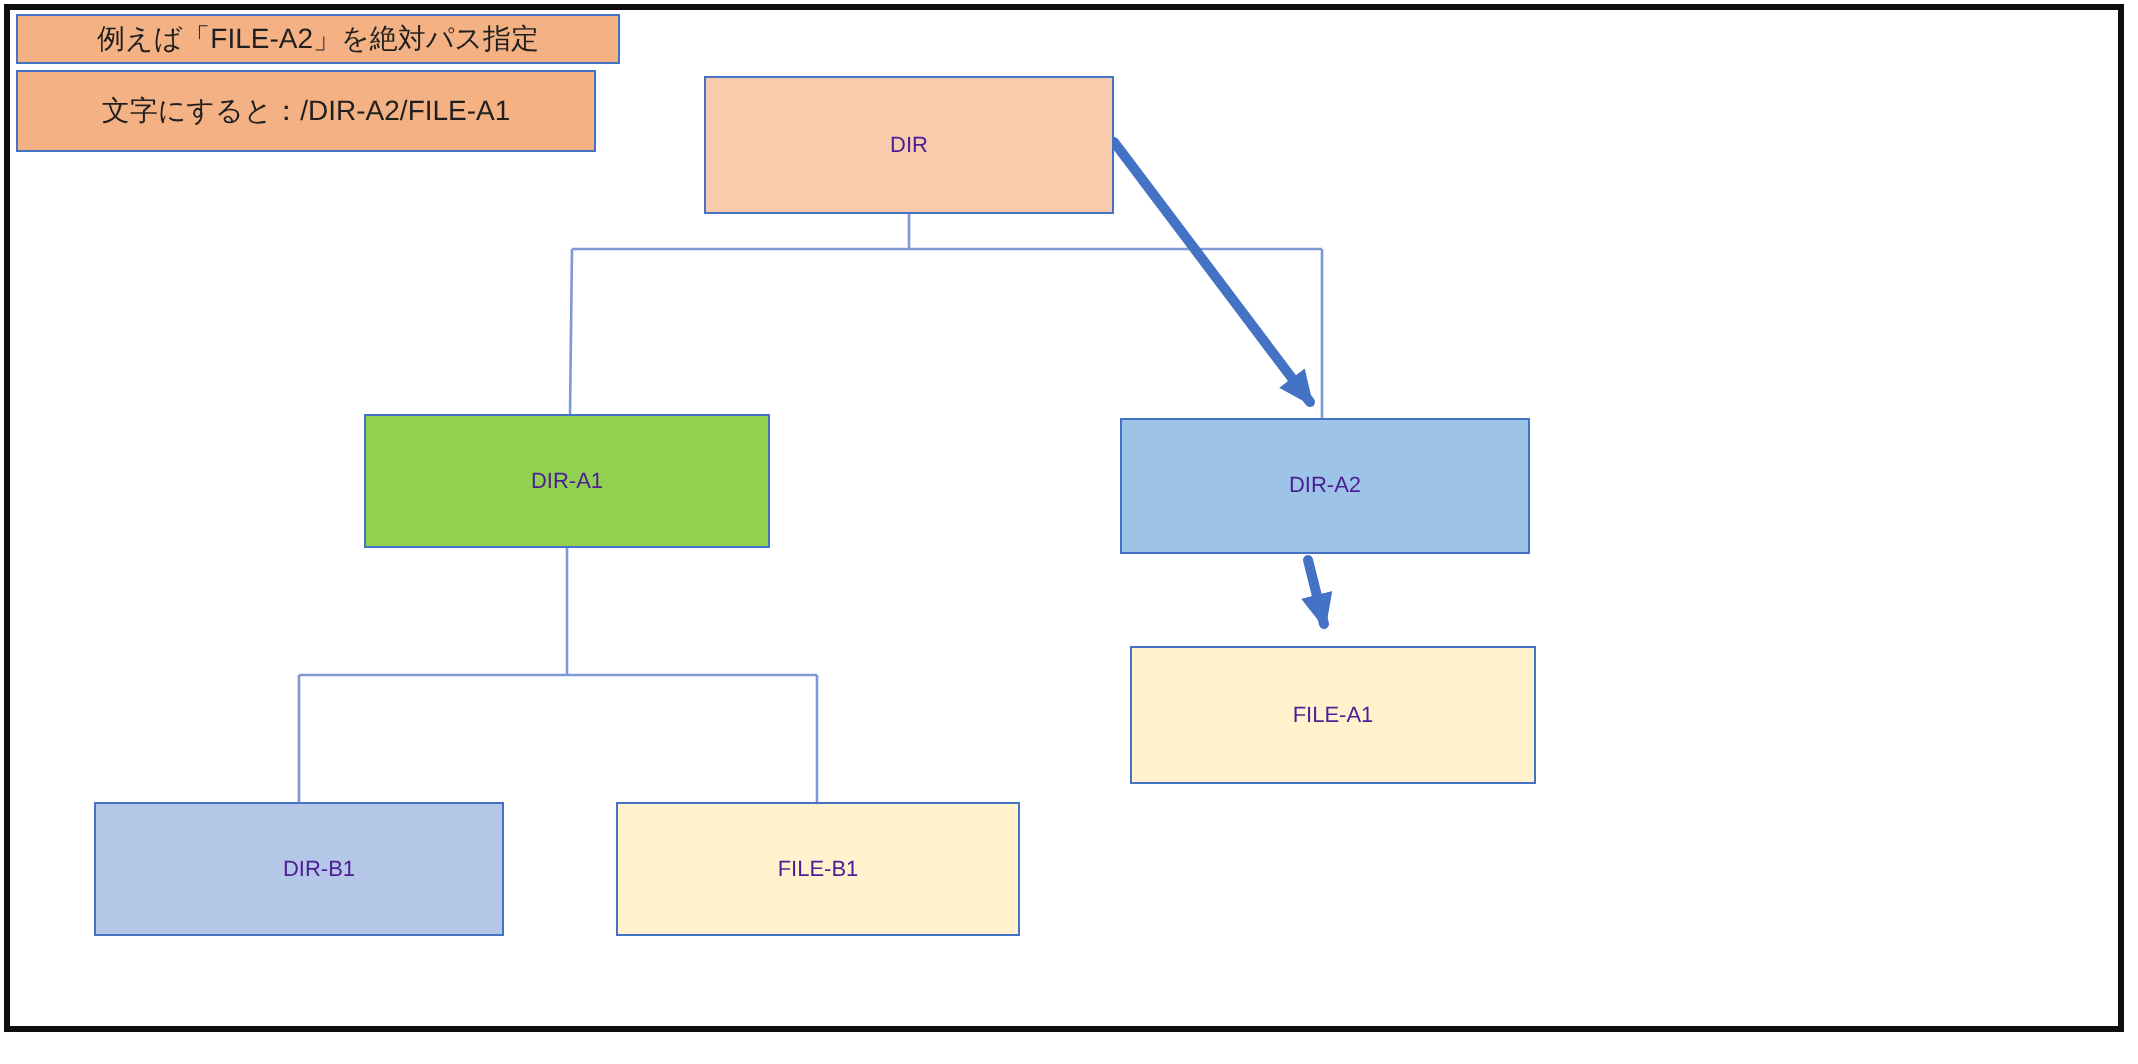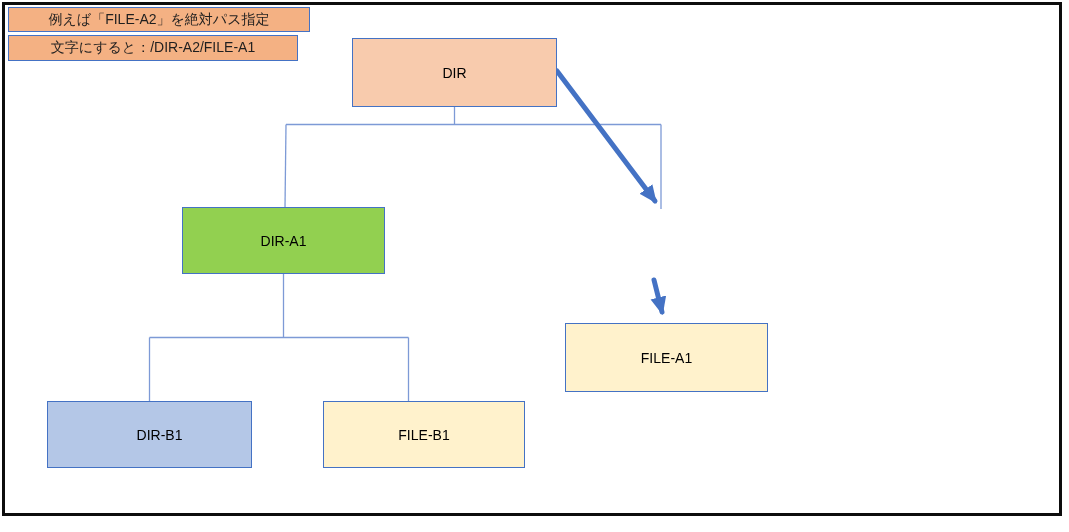--- a/index.html
+++ b/index.html
@@ -30,37 +30,37 @@
     box-sizing: border-box;
     border: 1.5px solid #4472C4;
     display: flex;
     align-items: center;
     justify-content: center;
     font-size: 14px;
     color: #1f1f1f;
     white-space: nowrap;
   }
   #callout-example { left: 8px; top: 7px; width: 302px; height: 25px; }
-  #callout-as-text { left: 8px; top: 35px; width: 290px; height: 26px; }
+  #callout-as-text { left: 8px; top: 35px; width: 290px; height: 41px; }
   .node {
     position: absolute;
     box-sizing: border-box;
     border: 1.5px solid #4472C4;
     display: flex;
     align-items: center;
     justify-content: center;
-    font-size: 14px;
-    color: #000000;
+    font-size: 11px;
+    color: #4c1d95;
   }
   #node-dir     { left: 352px; top: 38px;  width: 205px; height: 69px; }
   #node-dir-a1  { left: 182px; top: 207px; width: 203px; height: 67px; }
   #node-dir-a2  { left: 560px; top: 209px; width: 205px; height: 68px; }
   #node-file-a1 { left: 565px; top: 323px; width: 203px; height: 69px; }
   #node-dir-b1  { left: 47px;  top: 401px; width: 205px; height: 67px; padding-left: 20px; }
-  #node-file-b1 { left: 308px; top: 401px; width: 202px; height: 67px; margin-left: 15px; }
+  #node-file-b1 { left: 308px; top: 401px; width: 202px; height: 67px; }
 </style>
 </head>
 <body>
 
 <div class="stage">
 
   <div class="frame"></div>
 
   <svg class="overlay" viewBox="0 0 1069 532">
     <defs>
@@ -95,20 +95,23 @@
   </div>
 
   <div class="node" id="node-dir" style="background-color: rgb(248, 203, 173);">
     <span>DIR</span>
   </div>
 
   <div class="node" id="node-dir-a1" style="background-color: rgb(146, 208, 80);">
     <span>DIR-A1</span>
   </div>
 
+  <div class="node" id="node-dir-a2" style="background-color: rgb(157, 195, 230);">
+    <span>DIR-A2</span>
+  </div>
 
   <div class="node" id="node-file-a1" style="background-color: rgb(255, 242, 204); align-items: center;">
     <span>FILE-A1</span>
   </div>
 
   <div class="node" id="node-dir-b1" style="background-color: rgb(180, 199, 231);">
     <span>DIR-B1</span>
   </div>
 
   <div class="node" id="node-file-b1" style="background-color: rgb(255, 242, 204);">

